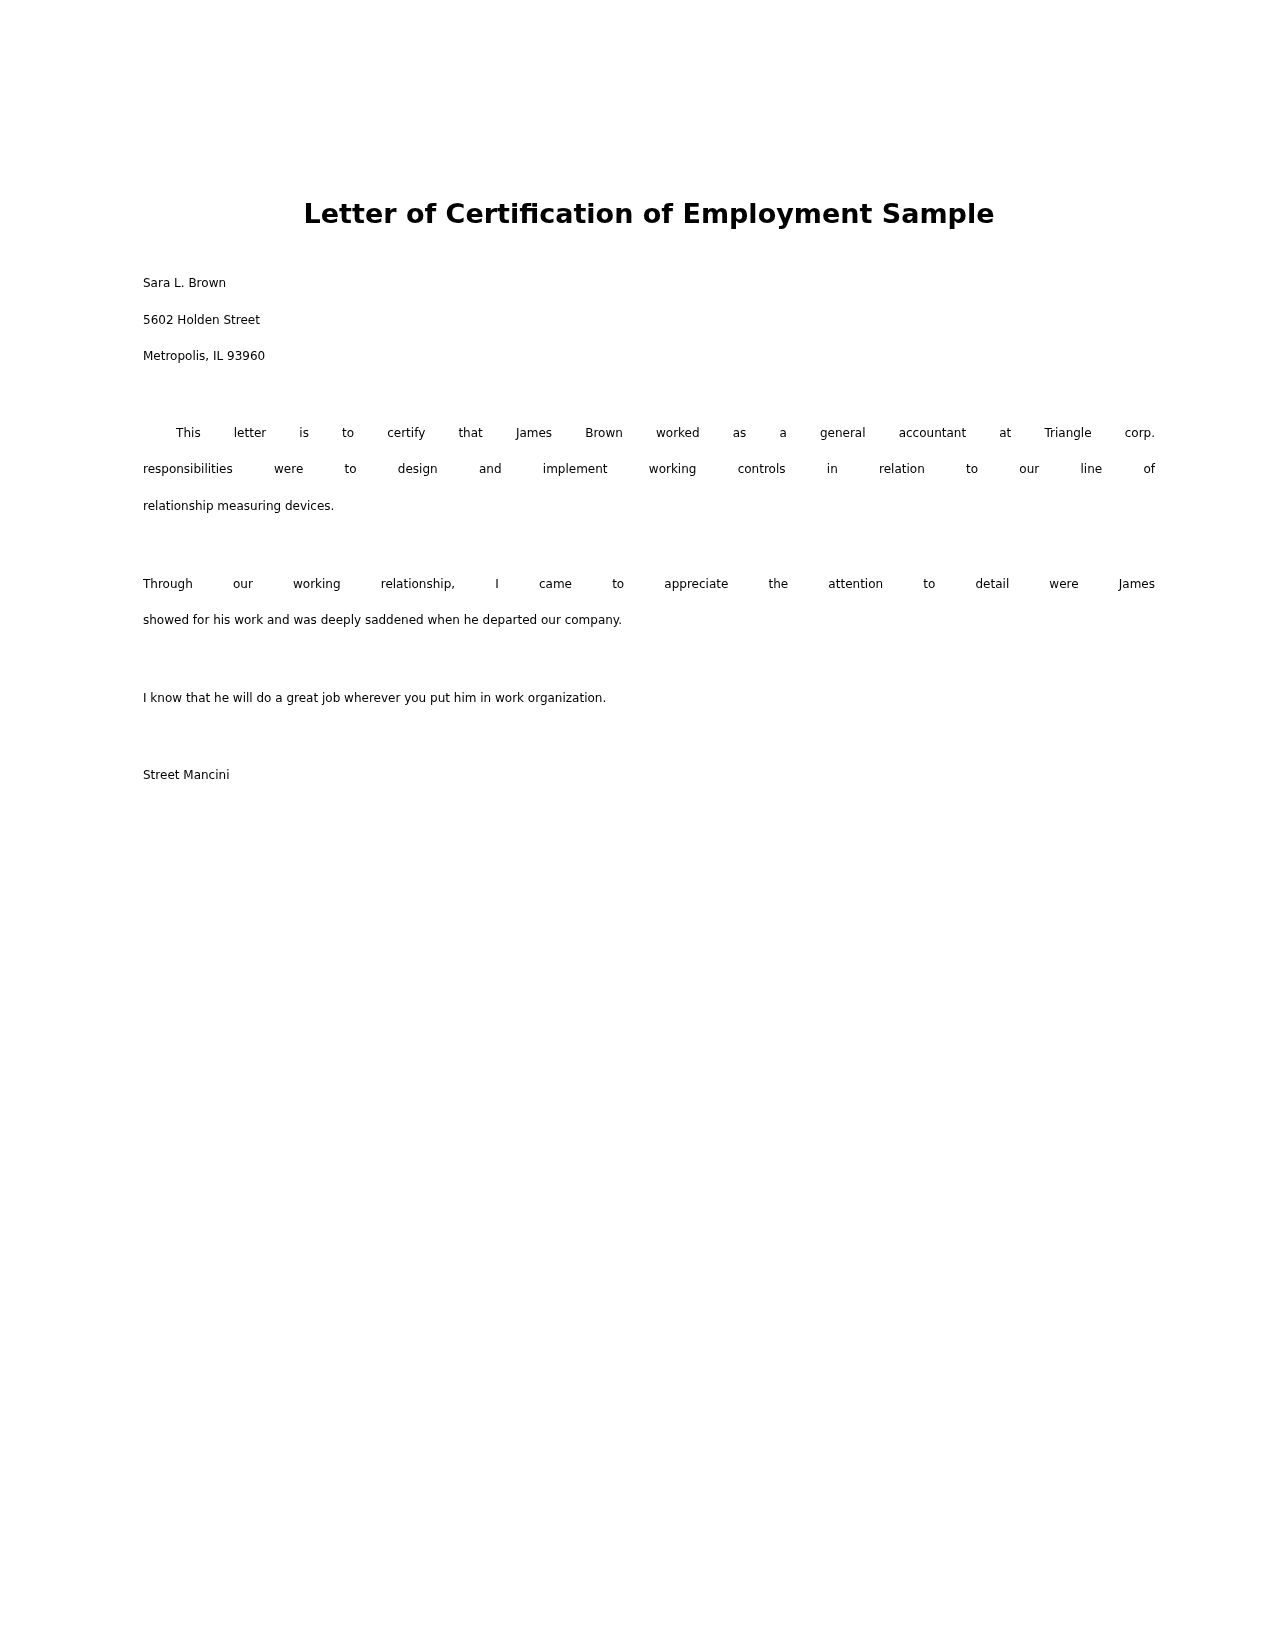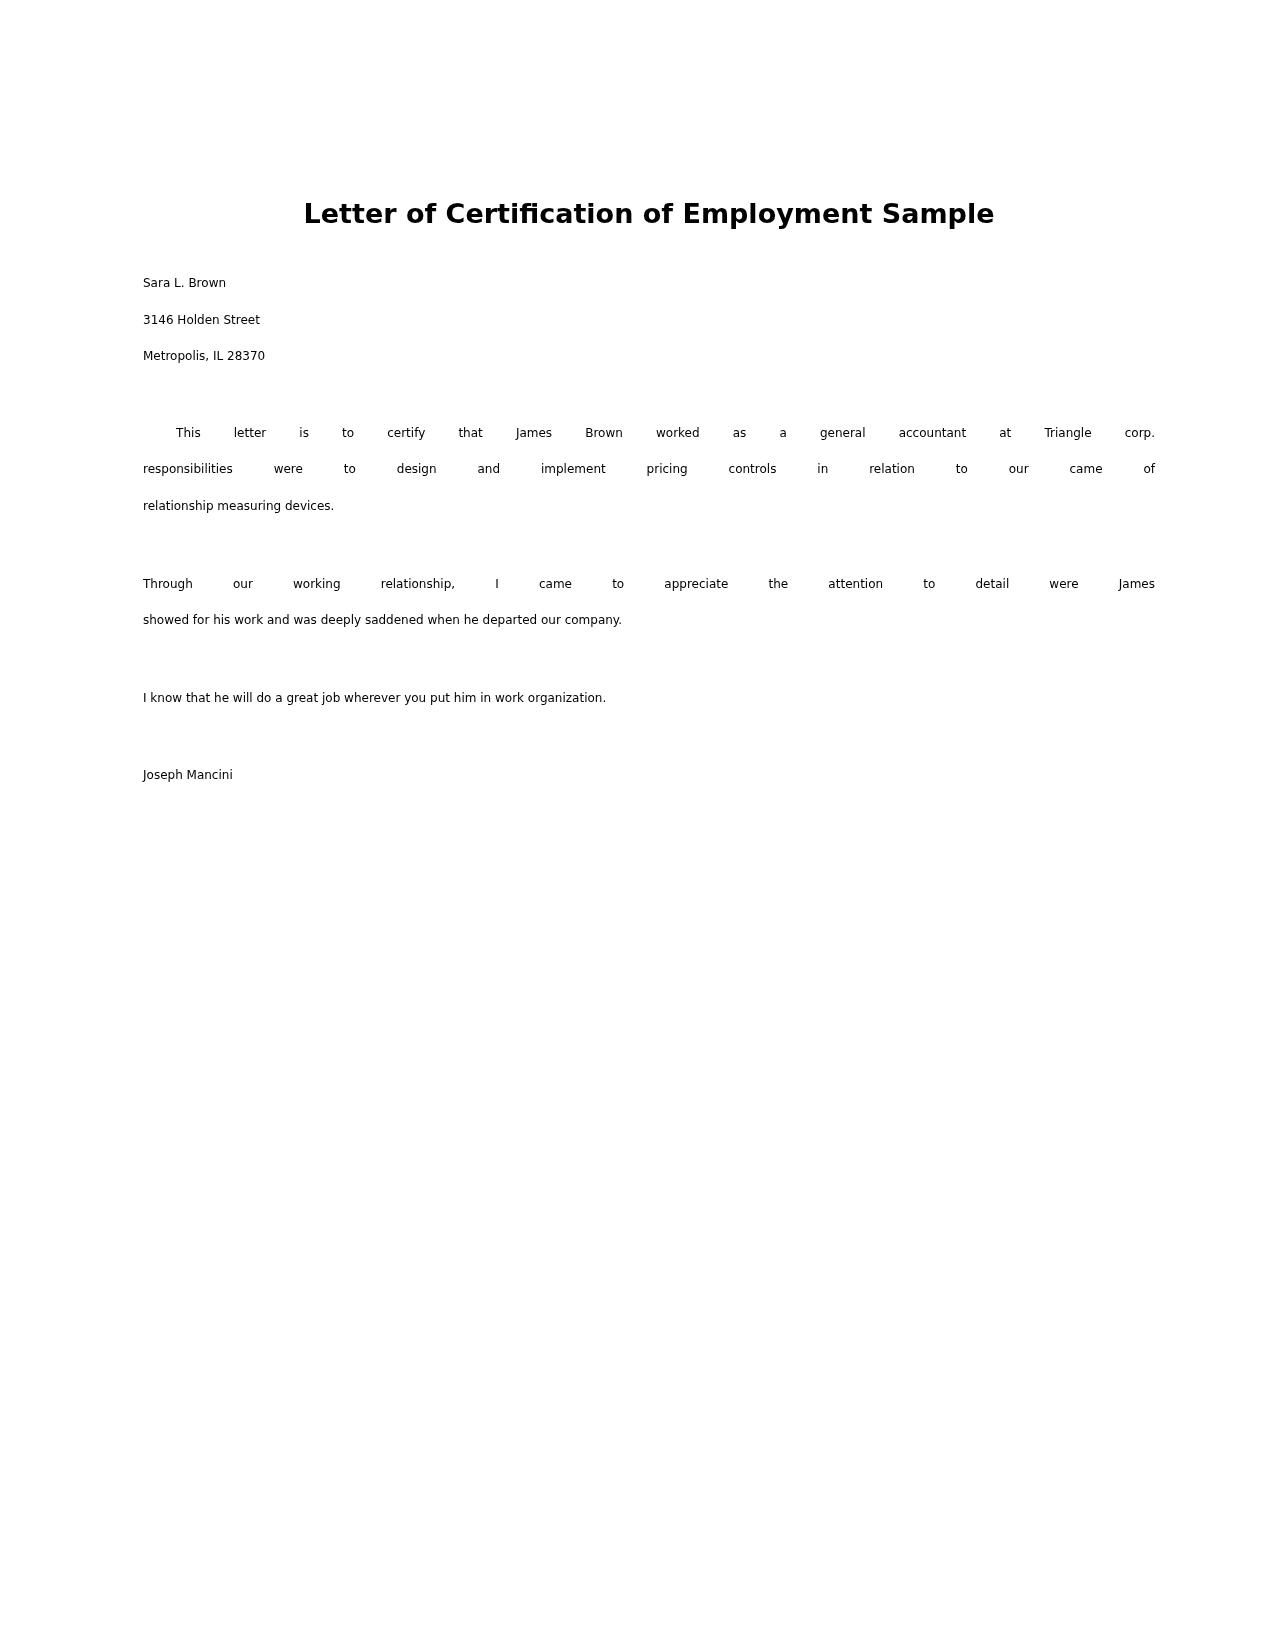--- a/index.html
+++ b/index.html
@@ -40,36 +40,36 @@
 </style>
 </head>
 <body>
 
 <div class="page">
 
   <h1 class="title">Letter of Certification of Employment Sample</h1>
 
   <div class="address">
     <div class="tline">Sara L. Brown</div>
-    <div class="tline">3146 Holden Street</div>
-    <div class="tline">Metropolis, IL 28370</div>
+    <div class="tline">5602 Holden Street</div>
+    <div class="tline">Metropolis, IL 93960</div>
   </div>
 
   <div class="para">
       <div class="tline just">&nbsp;This letter is to certify that James Brown worked as a general accountant at Triangle corp.</div>
-      <div class="tline just">responsibilities were to design and implement pricing controls in relation to our came of</div>
+      <div class="tline just">responsibilities were to design and implement working controls in relation to our line of</div>
       <div class="tline">relationship measuring devices.</div>
     </div>
 
   <div class="para">
       <div class="tline just">Through our working relationship, I came to appreciate the attention to detail were James</div>
       <div class="tline">showed for his work and was deeply saddened when he departed our company.</div>
     </div>
 
   <div class="para">
       <div class="tline">I know that he will do a great job wherever you put him in work organization.</div>
     </div>
 
   <div class="closing">
-    <div class="tline">Joseph Mancini</div>
+    <div class="tline">Street Mancini</div>
   </div>
 
 </div>
 
 </body></html>

